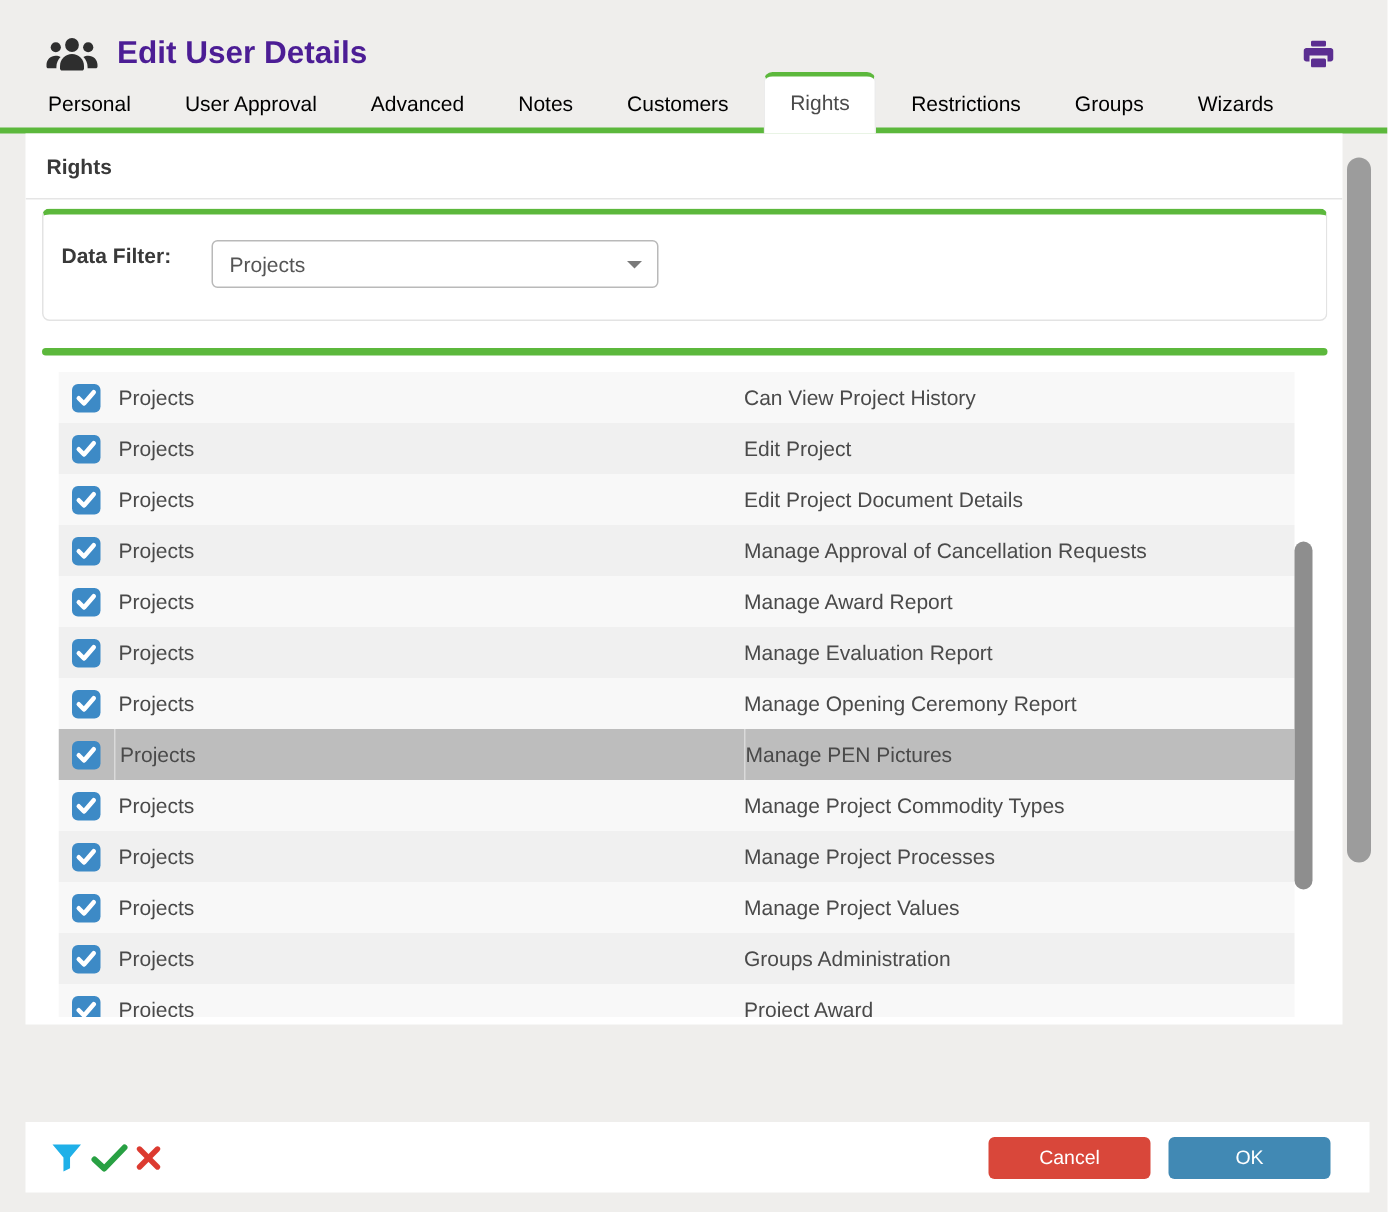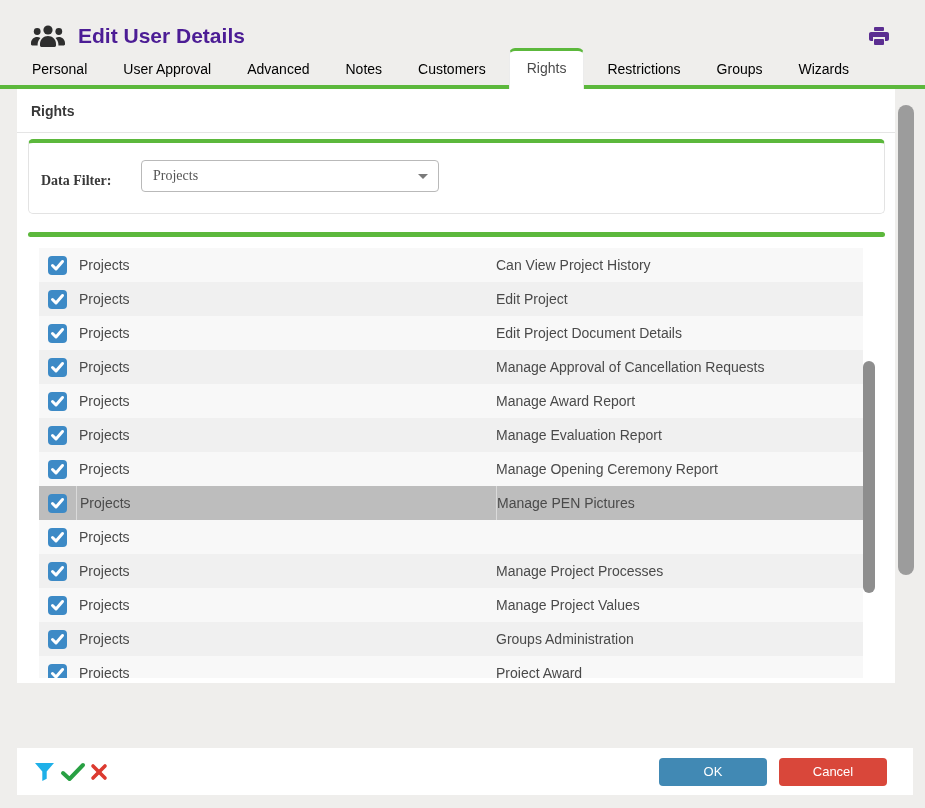--- a/index.html
+++ b/index.html
@@ -25,21 +25,21 @@
   .tab.active { background:#fff; color:#4b4b4b; border-top:3px solid #5cb83c;
           border-left:1px solid #ececec; border-right:1px solid #ececec;
           border-radius:6px 6px 0 0; margin-bottom:-4px; padding:9px 17px 13px; }
 
   
   .card { margin:0 30px 0 17px; background:#fff; height:594px; overflow:hidden; position:relative; }
   .section-heading { font-weight:bold; font-size:14px; color:#393939;
           padding:14px 14px 13px; border-bottom:1px solid #e5e5e5; }
 
   .filter-panel { margin:6px 10px 0 11px; border:1px solid #e3e3e3; border-top:4px solid #5cb83c;
-          border-radius:5px; padding:17px 12px 21px; display:flex; align-items:flex-end;font-family:Liberation Serif, serif; }
+          border-radius:5px; padding:17px 12px 21px; display:flex; align-items:flex-start; }
   .filter-label { width:74px; font-weight:bold; font-size:14px; color:#393939;
           line-height:1.55; margin-right:26px; }
   .select { width:298px; height:32px; border:1px solid #b9b9b9; border-radius:4px; background:#fff;
           display:flex; align-items:center; padding:0 26px 0 11px; position:relative;
           font-size:14px; color:#555; cursor:pointer; }
   .caret { position:absolute; right:10px; top:13px; width:0; height:0;
           border-left:5px solid transparent; border-right:5px solid transparent;
           border-top:5px solid #7a7a7a; }
 
   .green-bar { margin:18px 10px 0 11px; height:5px; background:#5cb83c; border-radius:3px; }
@@ -223,20 +223,21 @@
   </div>
         <div class="row">
     <span class="cell cell-check">
       <span class="checkbox">
         <svg width="15" height="13" viewBox="0 0 15 13">
           <polyline points="2.5,6.5 6,10 12.5,2.5" fill="none" stroke="#ffffff" stroke-width="3" stroke-linecap="round" stroke-linejoin="round"></polyline>
         </svg>
       </span>
     </span>
     <span class="cell cell-cat">Projects</span>
+    <span class="cell cell-right">Manage Project Commodity Types</span>
   </div>
         <div class="row">
     <span class="cell cell-check">
       <span class="checkbox">
         <svg width="15" height="13" viewBox="0 0 15 13">
           <polyline points="2.5,6.5 6,10 12.5,2.5" fill="none" stroke="#ffffff" stroke-width="3" stroke-linecap="round" stroke-linejoin="round"></polyline>
         </svg>
       </span>
     </span>
     <span class="cell cell-cat">Projects</span>
@@ -297,16 +298,16 @@
     <span>
       <svg width="18" height="18" viewBox="0 0 18 18">
         <g stroke="#dc3a30" stroke-width="3.6" stroke-linecap="round">
           <line x1="3" y1="3" x2="15" y2="15"></line>
           <line x1="15" y1="3" x2="3" y2="15"></line>
         </g>
       </svg>
     </span>
   </div>
   <div class="btns">
+    <button class="btn btn-cancel">Cancel</button>
     <button class="btn btn-ok">OK</button>
-    <button class="btn btn-cancel">Cancel</button>
   </div>
 </div>
 
 </body></html>

